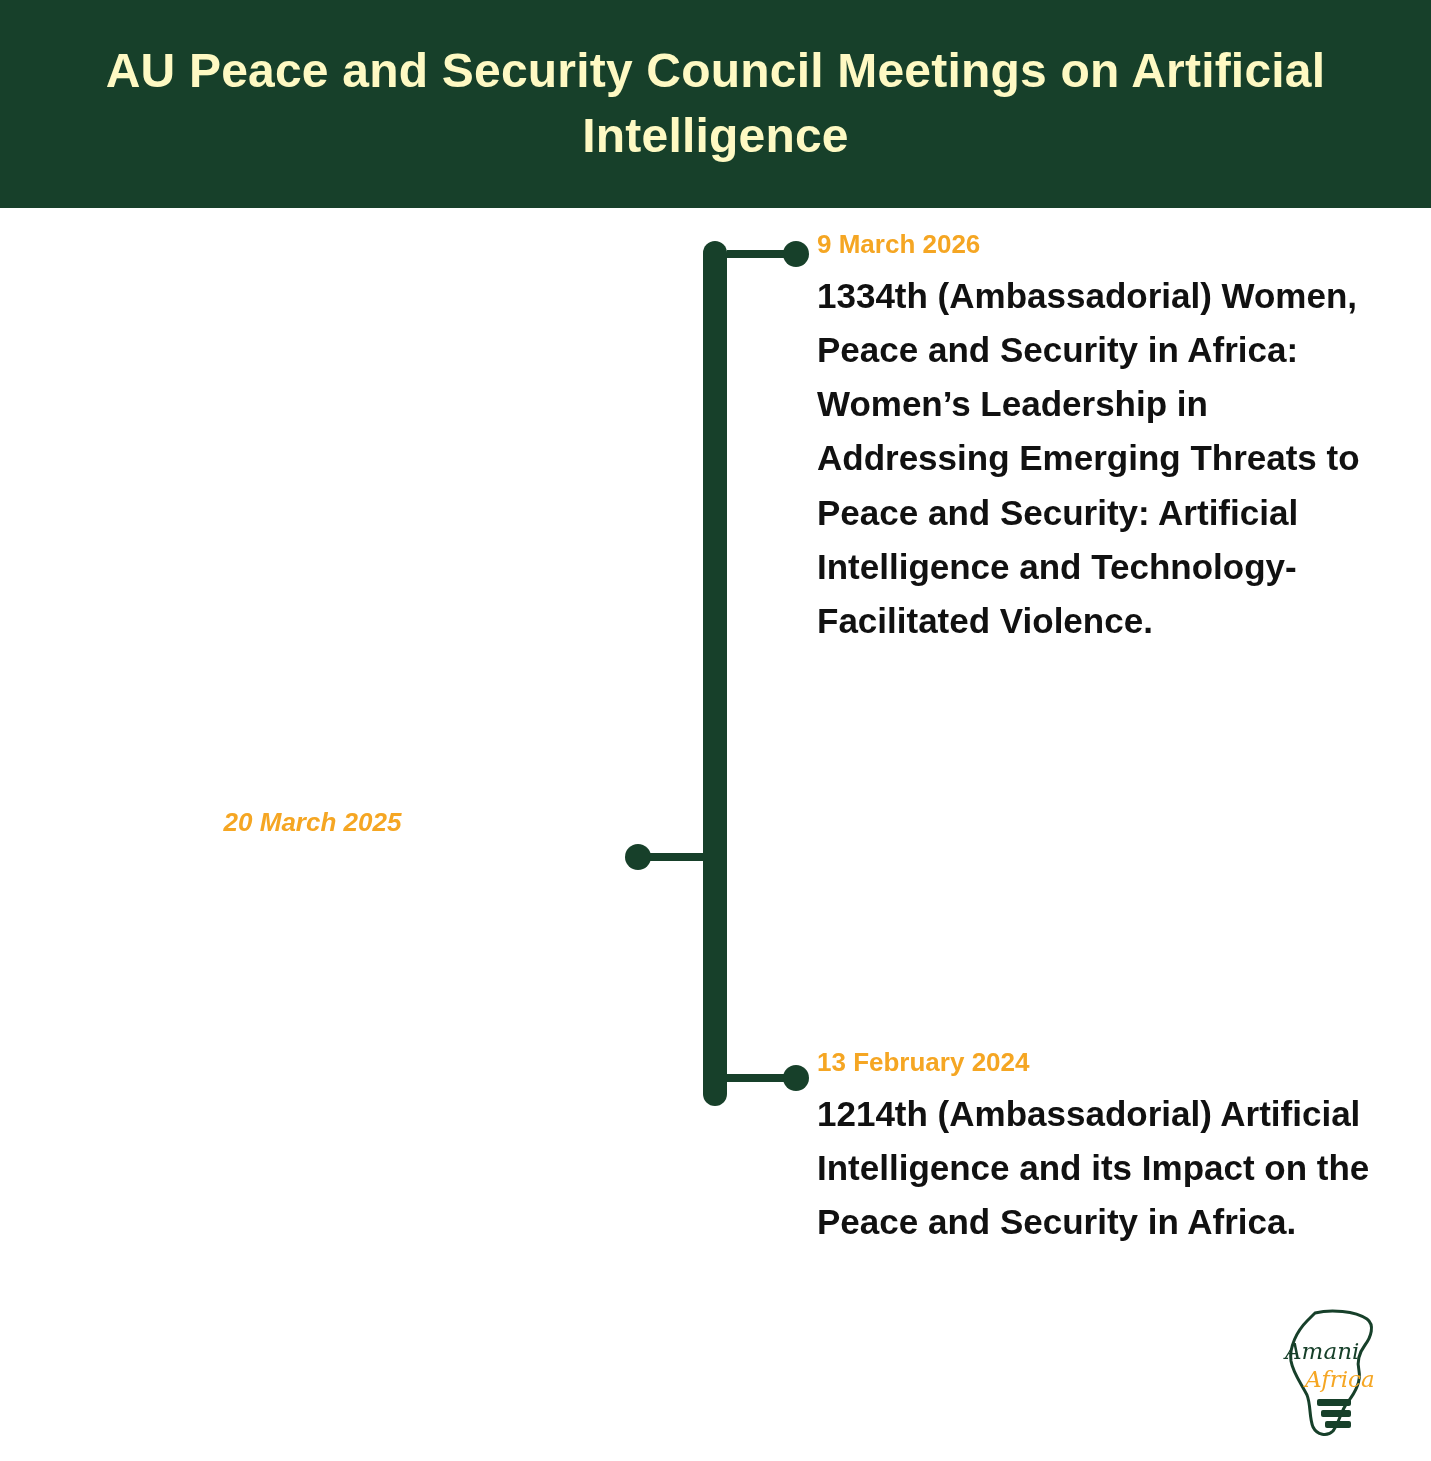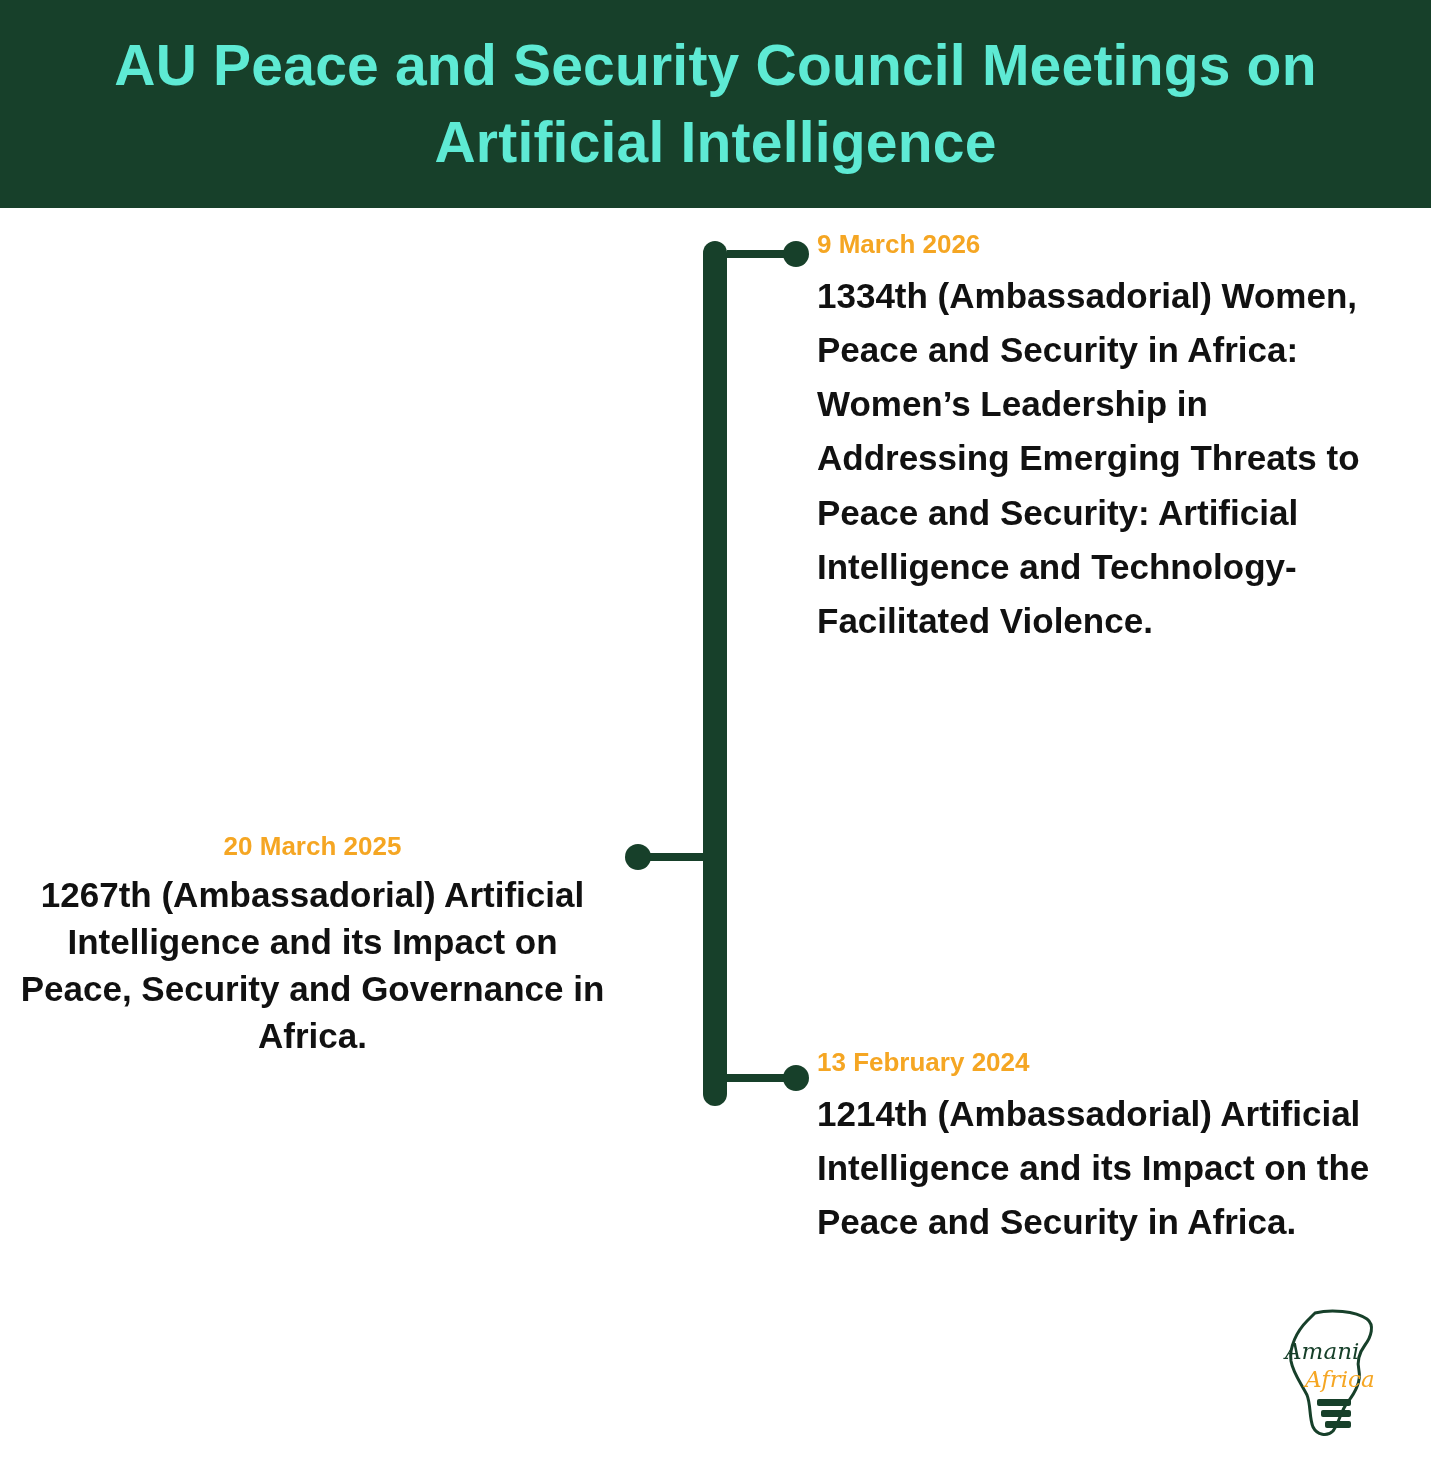--- a/index.html
+++ b/index.html
@@ -22,22 +22,22 @@
     left: 0;
     width: 1431px;
     height: 208px;
     background: #17402a;
     box-sizing: border-box;
     display: flex;
     align-items: center;
     justify-content: center;
   }
   .header-title {
-    color: #5eead4;
-    font-size: 57px;
+    color: #fef9c3;
+    font-size: 48px;
     font-weight: bold;
     line-height: 1.35;
     text-align: center;
     letter-spacing: 0.2px;
     margin: 0;
     padding: 0 90px;
   }
 
   
   .timeline-wrap {
@@ -100,21 +100,21 @@
   .event.left {
     left: 20px;
     width: 585px;
     text-align: center;
   }
   .event.left .event-body {
     line-height: 1.35;
   }
 
   #ev-2026 { top: 22px; }
-  #ev-2025 { top: 624px; }
+  #ev-2025 { top: 600px; font-style: italic; }
   #ev-2024 { top: 840px; }
 
   
   .logo {
     position: absolute;
     right: 32px;
     bottom: 22px;
     width: 128px;
     height: 132px;
     text-align: center;
@@ -136,21 +136,20 @@
   <div class="node" style="left:783px; top:33px;"></div>
   <div class="event right" id="ev-2026">
     <p class="event-date">9 March 2026</p>
     <p class="event-body">1334th (Ambassadorial) Women, Peace and Security in Africa: Women’s Leadership in Addressing Emerging Threats to Peace and Security: Artificial Intelligence and Technology-Facilitated Violence.</p>
   </div>
 
   <div class="connector" style="left:648px; top:645px; width:60px;"></div>
   <div class="node" style="left:625px; top:636px;"></div>
   <div class="event left" id="ev-2025">
     <p class="event-date">20 March 2025</p>
-    <p class="event-body">1267th (Ambassadorial) Artificial Intelligence and its Impact on Peace, Security and Governance in Africa.</p>
   </div>
 
   <div class="connector" style="left:727px; top:866px; width:66px;"></div>
   <div class="node" style="left:783px; top:857px;"></div>
   <div class="event right" id="ev-2024">
     <p class="event-date">13 February 2024</p>
     <p class="event-body">1214th (Ambassadorial) Artificial Intelligence and its Impact on the Peace and Security in Africa.</p>
   </div>
 
 </div>

